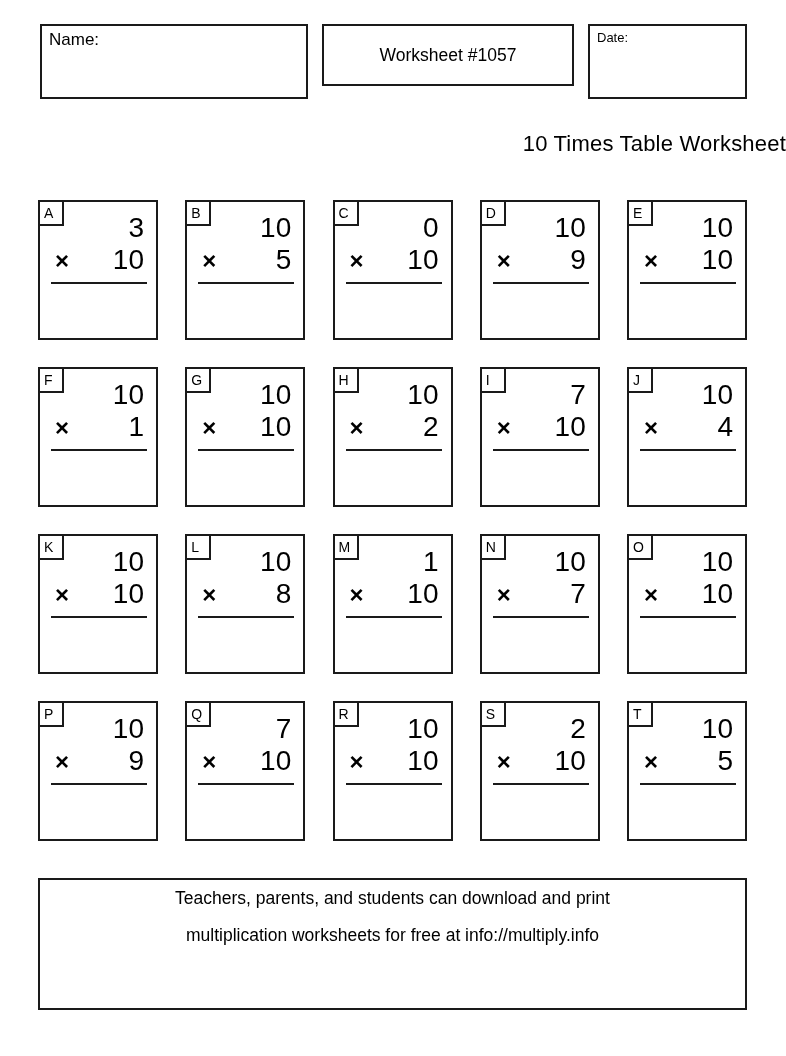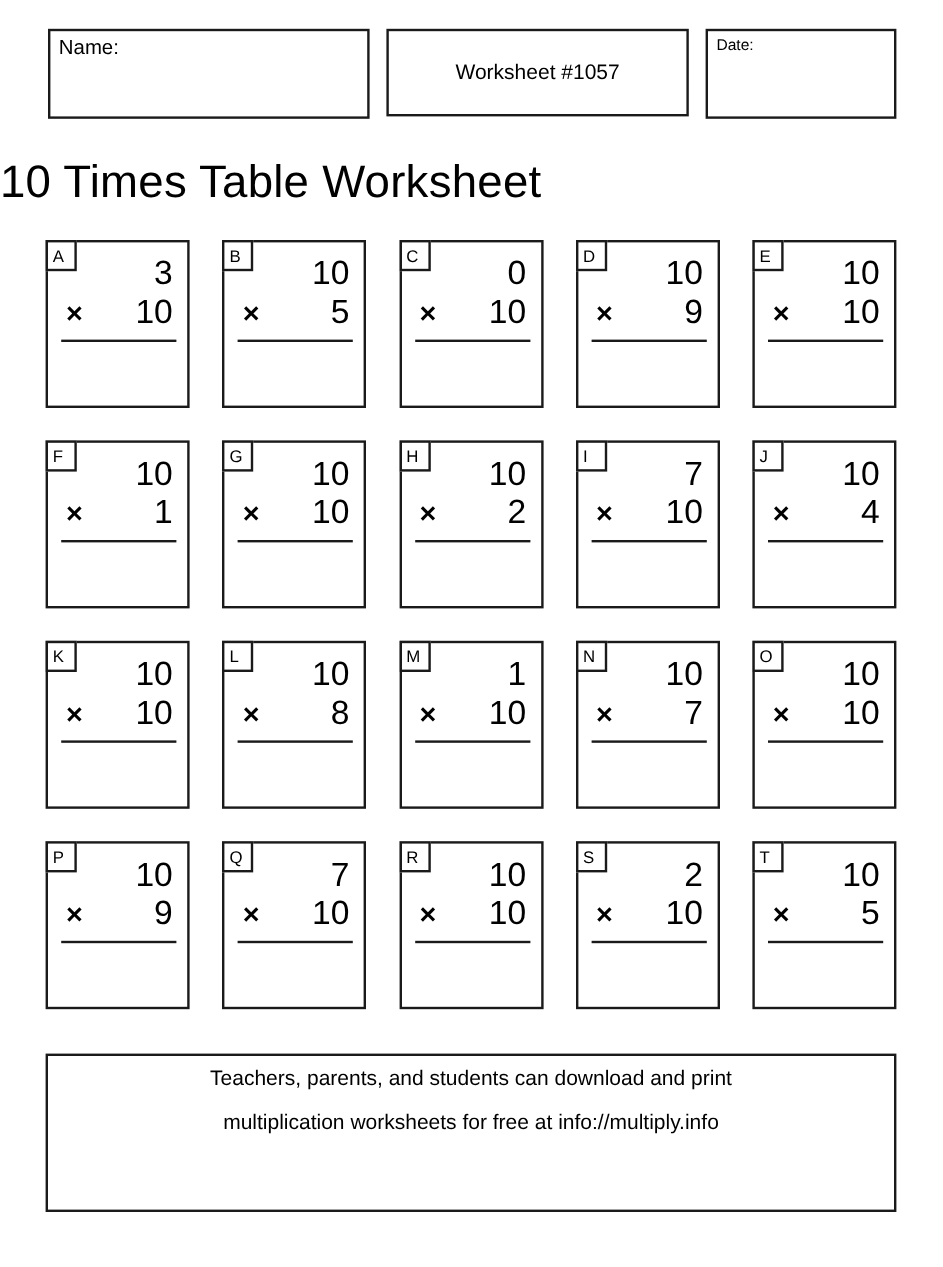--- a/index.html
+++ b/index.html
@@ -22,30 +22,30 @@
     overflow:hidden;
   }
   
   .hbox{
     position:absolute;
     border:2px solid var(--border-color);
     background:var(--bg-color);
   }
   .name-box{left:40px;top:24px;width:268px;height:75px;padding:4px 0 0 7px;font-size:17px;}
   .ws-box{
-    left:322px;top:24px;width:252px;height:73px;
+    left:322px;top:24px;width:252px;height:62px;
     display:flex;flex-direction:column;justify-content:center;align-items:center;
     font-size:17.5px;line-height:31px;text-align:center;
   }
   .date-box{left:588px;top:24px;width:159px;height:75px;padding:4px 0 0 7px;font-size:13px;}
   
   .title{
     position:absolute;left:0;top:131px;width:786px;
-    text-align:left;
-    font-size:38px;font-weight:400;letter-spacing:0.2px;
+    text-align:right;
+    font-size:22px;font-weight:400;letter-spacing:0.2px;
   }
   
   .grid{
     position:absolute;left:38px;top:200px;width:709px;
     display:flex;flex-wrap:wrap;justify-content:space-between;
     row-gap:27px;
   }
   .problem{
     position:relative;
     width:120px;height:140px;

